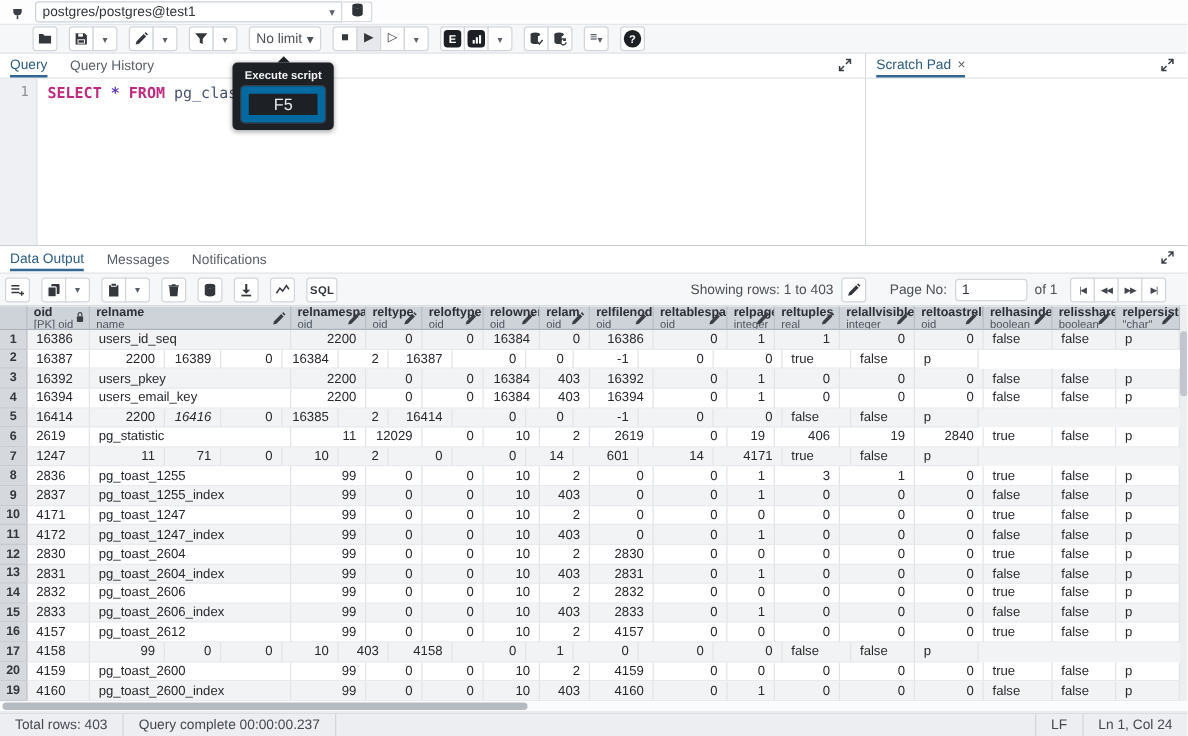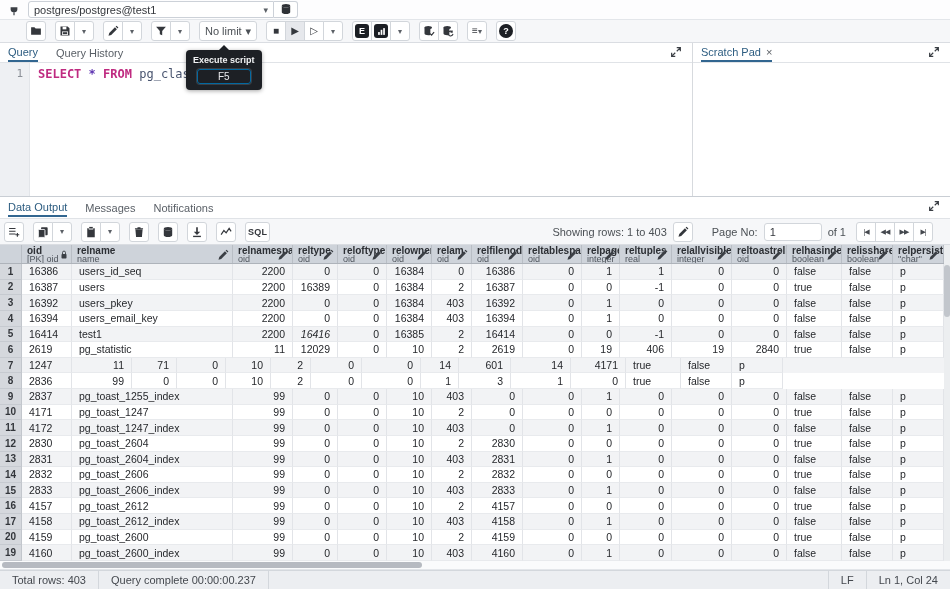--- a/index.html
+++ b/index.html
@@ -43,21 +43,21 @@
   .code { padding:4px 0 0 8px; font-family:"DejaVu Sans Mono", monospace; font-size:12px; white-space:pre; }
   .tok-kw { color:#bf2a80; font-weight:700; }
   .tok-op { color:#5e35b1; font-weight:700; }
   .tok-id { color:#47536e; }
   .tok-pn { color:#33363b; }
 
   
   .tooltip { position:absolute; left:186px; top:50px; background:#1d2025; color:#f2f3f5; border-radius:4px; padding:5px 7px 6px; text-align:center; z-index:50; box-shadow:0 1px 4px rgba(0,0,0,.35); }
   .tooltip:before { content:""; position:absolute; top:-5px; left:50%; margin-left:-5px; border-left:5px solid transparent; border-right:5px solid transparent; border-bottom:5px solid #1d2025; }
   .tooltip .tl { font-size:9px; font-weight:700; white-space:nowrap; }
-  .tooltip .key { display:inline-block; margin-top:4px; border:1px solid #0369a1; border-radius:3px; padding:1px 20px; font-size:10px; color:#e8eaed; box-shadow:0 0 0 1px #3a3e44; }
+  .tooltip .key { display:inline-block; margin-top:4px; border:6px solid #0369a1; border-radius:3px; padding:1px 20px; font-size:13px; color:#e8eaed; box-shadow:0 0 0 1px #3a3e44; }
 
   
   .res-tabs { height:22px; }
   .res-toolbar { height:26px; background:#f6f7f9; border-bottom:1px solid #dadde2; display:flex; align-items:center; padding:0 8px 0 4px; }
   .res-toolbar .spacer { flex:1; }
   .sql-btn { font-weight:700; font-size:9px; letter-spacing:.3px; }
   .showing { color:#4b5055; margin-right:6px; }
   .pageno { color:#4b5055; margin:0 6px 0 10px; }
   .page-input { width:58px; height:18px; border:1px solid #d2d6db; border-radius:3px; background:#fff; padding:0 5px; font-size:11px; color:#33363b; display:inline-flex; align-items:center; }
   .of-label { color:#4b5055; margin:0 10px 0 6px; }
@@ -508,21 +508,20 @@
           <div class="gcell right" style="width: 52px;">1</div>
           <div class="gcell right" style="width: 60px;">0</div>
           <div class="gcell right" style="width: 55px;">0</div>
           <div class="gcell" style="width: 55px;">false</div>
           <div class="gcell" style="width: 51px;">false</div>
           <div class="gcell" style="width: 51px;">p</div>
         </div>
         <div class="grow">
           <div class="rnum">2</div>
           <div class="gcell" style="width: 50px;">16387</div>
-          <div class="gcell" style="width: 161px;">users</div>
           <div class="gcell right" style="width: 60px;">2200</div>
           <div class="gcell right" style="width: 45px;">16389</div>
           <div class="gcell right" style="width: 49px;">0</div>
           <div class="gcell right" style="width: 45px;">16384</div>
           <div class="gcell right" style="width: 40px;">2</div>
           <div class="gcell right" style="width: 51px;">16387</div>
           <div class="gcell right" style="width: 59px;">0</div>
           <div class="gcell right" style="width: 38px;">0</div>
           <div class="gcell right" style="width: 52px;">-1</div>
           <div class="gcell right" style="width: 60px;">0</div>
@@ -565,21 +564,20 @@
           <div class="gcell right" style="width: 52px;">0</div>
           <div class="gcell right" style="width: 60px;">0</div>
           <div class="gcell right" style="width: 55px;">0</div>
           <div class="gcell" style="width: 55px;">false</div>
           <div class="gcell" style="width: 51px;">false</div>
           <div class="gcell" style="width: 51px;">p</div>
         </div>
         <div class="grow">
           <div class="rnum">5</div>
           <div class="gcell" style="width: 50px;">16414</div>
-          <div class="gcell" style="width: 161px;">test1</div>
           <div class="gcell right" style="width: 60px;">2200</div>
           <div class="gcell right" style="width: 45px; font-style: italic;">16416</div>
           <div class="gcell right" style="width: 49px;">0</div>
           <div class="gcell right" style="width: 45px;">16385</div>
           <div class="gcell right" style="width: 40px;">2</div>
           <div class="gcell right" style="width: 51px;">16414</div>
           <div class="gcell right" style="width: 59px;">0</div>
           <div class="gcell right" style="width: 38px;">0</div>
           <div class="gcell right" style="width: 52px;">-1</div>
           <div class="gcell right" style="width: 60px;">0</div>
@@ -621,20 +619,21 @@
           <div class="gcell right" style="width: 52px;">601</div>
           <div class="gcell right" style="width: 60px;">14</div>
           <div class="gcell right" style="width: 55px;">4171</div>
           <div class="gcell" style="width: 55px;">true</div>
           <div class="gcell" style="width: 51px;">false</div>
           <div class="gcell" style="width: 51px;">p</div>
         </div>
         <div class="grow">
           <div class="rnum">8</div>
           <div class="gcell" style="width: 50px;">2836</div>
+          <div class="gcell" style="width: 161px;">pg_toast_1255</div>
           <div class="gcell right" style="width: 60px;">99</div>
           <div class="gcell right" style="width: 45px;">0</div>
           <div class="gcell right" style="width: 49px;">0</div>
           <div class="gcell right" style="width: 45px;">10</div>
           <div class="gcell right" style="width: 40px;">2</div>
           <div class="gcell right" style="width: 51px;">0</div>
           <div class="gcell right" style="width: 59px;">0</div>
           <div class="gcell right" style="width: 38px;">1</div>
           <div class="gcell right" style="width: 52px;">3</div>
           <div class="gcell right" style="width: 60px;">1</div>
@@ -791,21 +790,20 @@
           <div class="gcell right" style="width: 52px;">0</div>
           <div class="gcell right" style="width: 60px;">0</div>
           <div class="gcell right" style="width: 55px;">0</div>
           <div class="gcell" style="width: 55px;">true</div>
           <div class="gcell" style="width: 51px;">false</div>
           <div class="gcell" style="width: 51px;">p</div>
         </div>
         <div class="grow">
           <div class="rnum">17</div>
           <div class="gcell" style="width: 50px;">4158</div>
-          <div class="gcell" style="width: 161px;">pg_toast_2612_index</div>
           <div class="gcell right" style="width: 60px;">99</div>
           <div class="gcell right" style="width: 45px;">0</div>
           <div class="gcell right" style="width: 49px;">0</div>
           <div class="gcell right" style="width: 45px;">10</div>
           <div class="gcell right" style="width: 40px;">403</div>
           <div class="gcell right" style="width: 51px;">4158</div>
           <div class="gcell right" style="width: 59px;">0</div>
           <div class="gcell right" style="width: 38px;">1</div>
           <div class="gcell right" style="width: 52px;">0</div>
           <div class="gcell right" style="width: 60px;">0</div>

